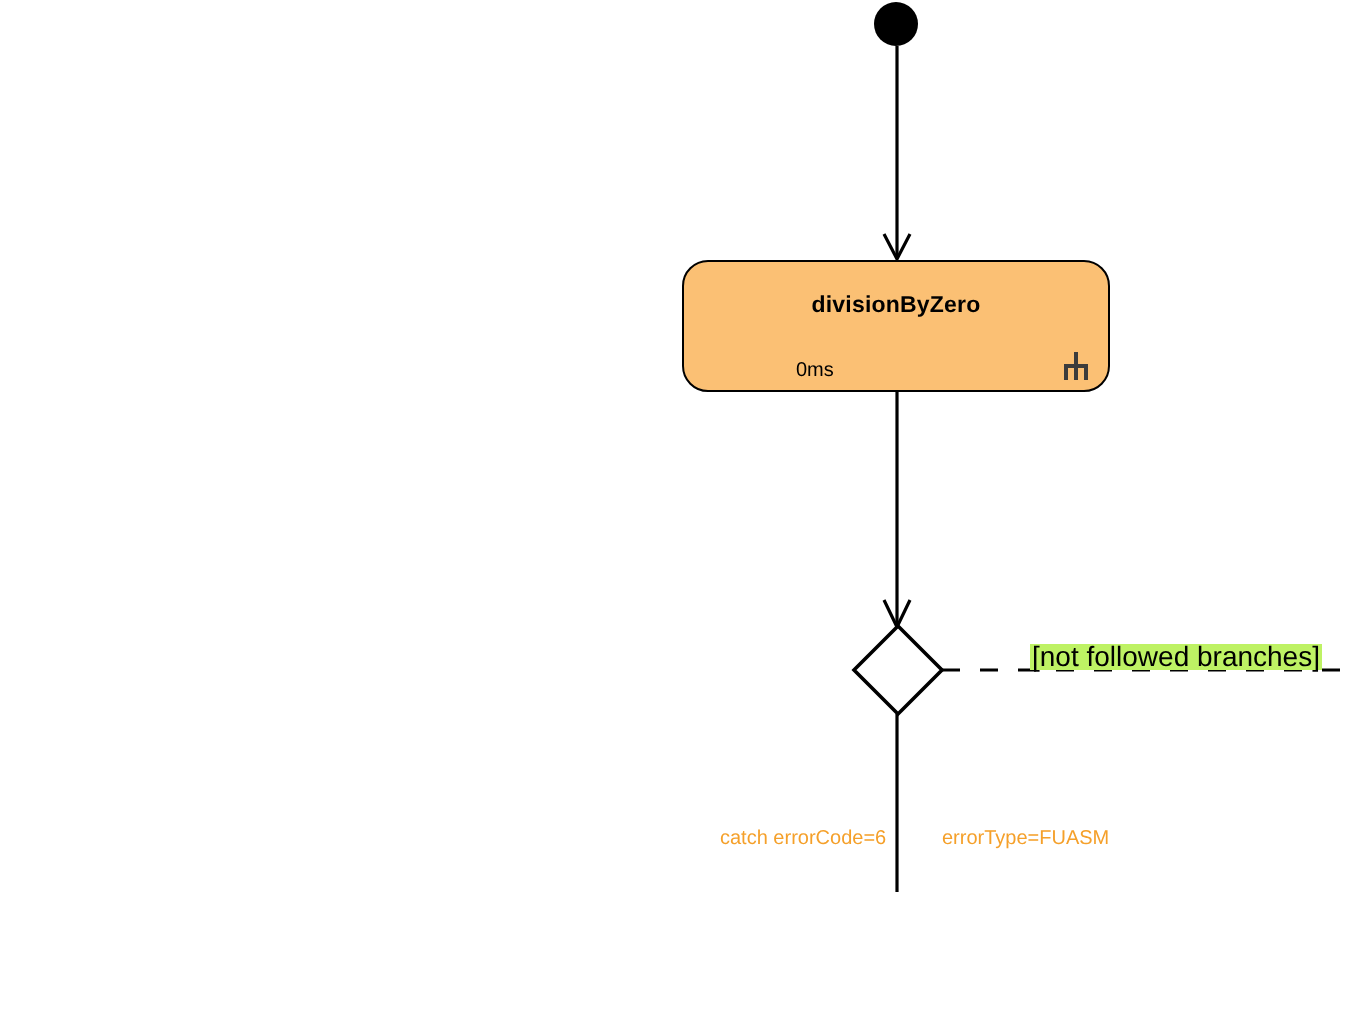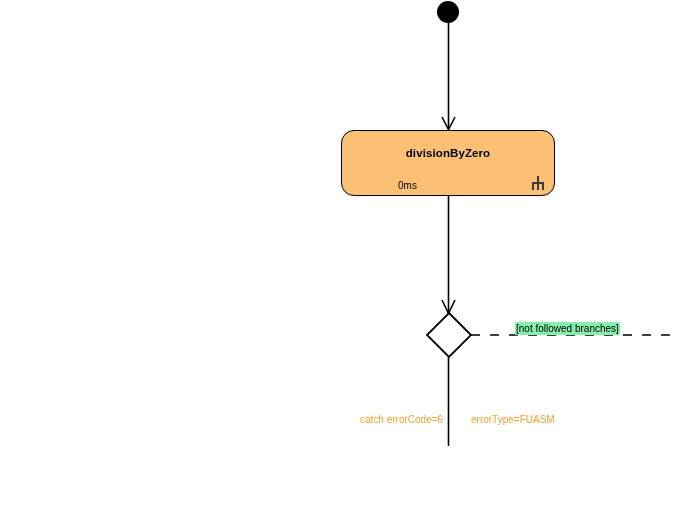--- a/index.html
+++ b/index.html
@@ -61,24 +61,24 @@
     position: absolute;
     right: 9px;
     bottom: 4px;
     width: 14px;
     height: 15px;
   }
 
   
   .edge-label {
     position: absolute;
-    font-size: 10px;
+    font-size: 14px;
     color: #000000;
     white-space: nowrap;
-    background: #86efac;
+    background: #bef264;
     padding: 0 1px;
     line-height: 13px;
   }
   .edge-label-branches {
     left: 515px;
     top: 322px;
   }
   .edge-label-catch {
     left: 359px;
     top: 413px;

